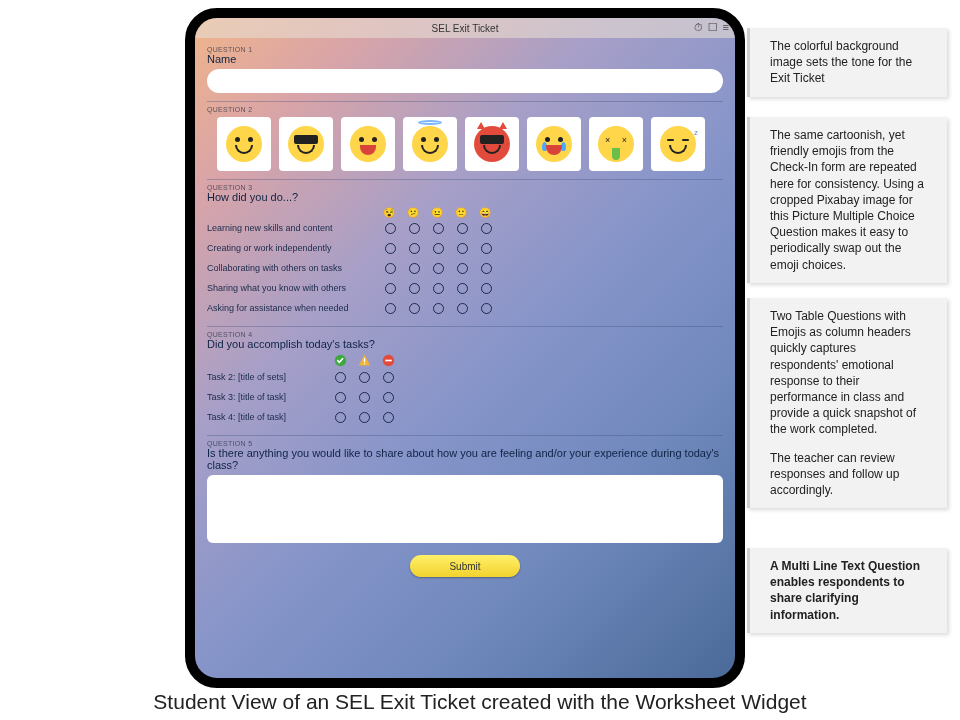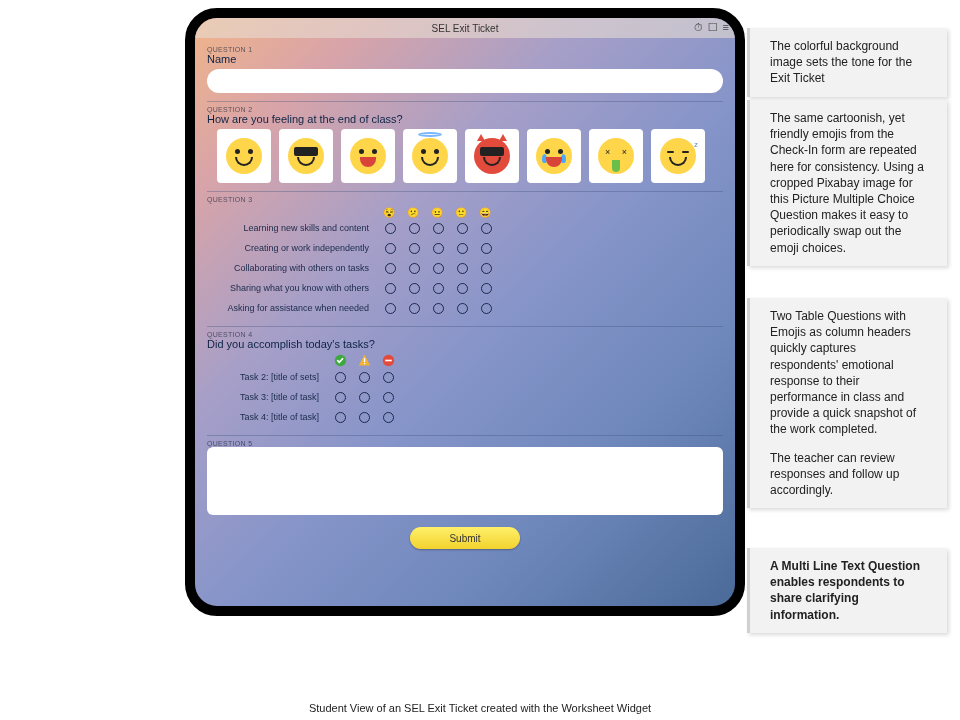--- a/index.html
+++ b/index.html
@@ -9,21 +9,21 @@
     width: 960px;
     height: 720px;
     position: relative;
     overflow: hidden;
   }
   .tablet {
     position: absolute;
     left: 185px;
     top: 8px;
     width: 560px;
-    height: 608px;
+    height: 680px;
     border: 10px solid #000;
     border-radius: 32px;
     background: linear-gradient(135deg,
       #f0b48a 0%, #d9a4a8 15%, #a69fc8 35%,
       #8594c9 55%, #6f88bc 75%, #4a6a99 100%);
     overflow: hidden;
   }
   .titlebar {
     height: 20px;
     background: rgba(230,220,210,0.6);
@@ -121,21 +121,21 @@
   .matrix { margin-top:4px; }
   .matrix-head, .matrix-row {
     display:grid;
     grid-template-columns: 170px repeat(var(--cols), 22px);
     align-items:center;
     column-gap: 2px;
   }
   .matrix-head span { text-align:center; font-size:10px; }
   .mh-emoji { font-size:11px; }
   .matrix-row { height:20px; font-size:9px; color:#1a2a4a; }
-  .rowlabel { text-align:right; padding-right:8px; }
+  .rowlabel { text-align:left; padding-right:8px; }
   .radio {
     width:11px;height:11px;border:1.5px solid #1a2a4a;border-radius:50%;
     margin:0 auto; cursor:pointer; background:transparent;
   }
   .q4 .matrix-head, .q4 .matrix-row {
     grid-template-columns: 120px repeat(var(--cols), 22px);
   }
   .status-ico{width:13px;height:13px;margin:0 auto;display:block;}
   .textarea {
     width:100%; height:68px; background:#fff; border:none; border-radius:6px;
@@ -159,21 +159,21 @@
     line-height:1.35;
     color:#222;
     box-shadow:2px 2px 4px rgba(0,0,0,0.15);
   }
   .callout p + p { margin-top:12px; }
   .caption {
     position:absolute;
     left:0; right:0;
     bottom:6px;
     text-align:center;
-    font-size:11px;
+    font-size:21px;
     color:#222;
   }
 </style>
 </head>
 <body>
 
 <div class="tablet">
   <div class="titlebar">
     <span>SEL Exit Ticket</span>
     <div class="icons">
@@ -187,21 +187,20 @@
 
     
     <div class="qlabel">QUESTION 1</div>
     <div class="qtitle">Name</div>
     <input class="name-input" type="text" style="">
 
     <hr class="sep">
 
     
     <div class="qlabel">QUESTION 2</div>
-    <div class="qtitle">How are you feeling at the end of class?</div>
     <div class="emoji-row">
       <div class="emoji-card">
           <div class="emoji-face">
             <span class="eye l"></span>
             <span class="eye r"></span>
             <span class="mouth smile"></span>
           </div>
         </div>
       <div class="emoji-card">
           <div class="emoji-face">
@@ -253,20 +252,21 @@
             <span class="mouth smile"></span>
             <span class="zz">z</span>
           </div>
         </div>
     </div>
 
     <hr class="sep">
 
     
     <div class="qlabel">QUESTION 3</div>
+    <div class="qtitle">How did you do...?</div>
     <div class="matrix" id="q3-matrix" style="--cols:5">
         <div class="matrix-head">
           <span></span>
           <span class="mh-emoji">😵</span>
           <span class="mh-emoji">😕</span>
           <span class="mh-emoji">😐</span>
           <span class="mh-emoji">🙂</span>
           <span class="mh-emoji">😄</span>
         </div>
         <div class="matrix-row">
@@ -356,30 +356,31 @@
           <span class="radio"></span>
           <span class="radio"></span>
           <span class="radio"></span>
         </div>
       </div>
 
     <hr class="sep">
 
     
     <div class="qlabel">QUESTION 5</div>
+    <div class="qtitle">Is there anything you would like to share about how you are feeling and/or your experience during today's class?</div>
     <textarea class="textarea" style=""></textarea>
 
     <button class="submit">Submit</button>
   </div>
 </div>
 
 <div class="callout" style="left:747px; top:28px;">
   <p>The colorful background image sets the tone for the Exit Ticket</p>
 </div>
-<div class="callout" style="left:747px; top:100px;">
+<div class="callout" style="left:747px; top:117px;">
   <p>The same cartoonish, yet friendly emojis from the Check-In form are repeated here for consistency. Using a cropped Pixabay image for this Picture Multiple Choice Question makes it easy to periodically swap out the emoji choices.</p>
 </div>
 <div class="callout" style="left:747px; top:298px;">
   <p>Two Table Questions with Emojis as column headers quickly captures respondents' emotional response to their performance in class and provide a quick snapshot of the work completed.</p>
   <p>The teacher can review responses and follow up accordingly.</p>
 </div>
 <div class="callout" style="left:747px; top:548px;font-weight:bold;">
   <p>A Multi Line Text Question enables respondents to share clarifying information.</p>
 </div>
 

